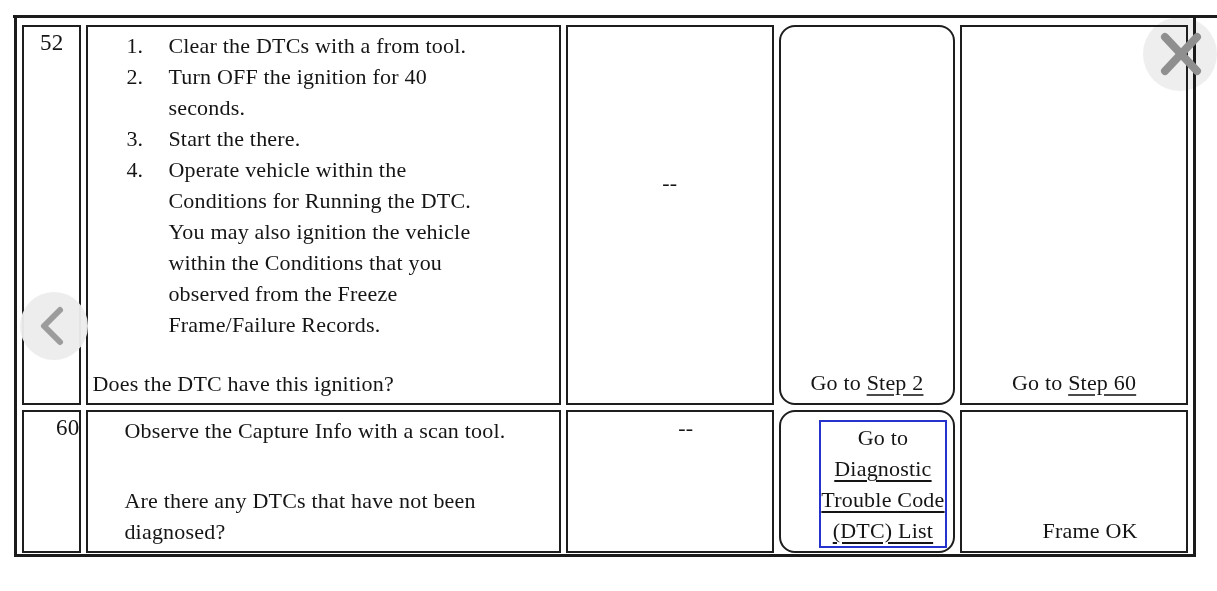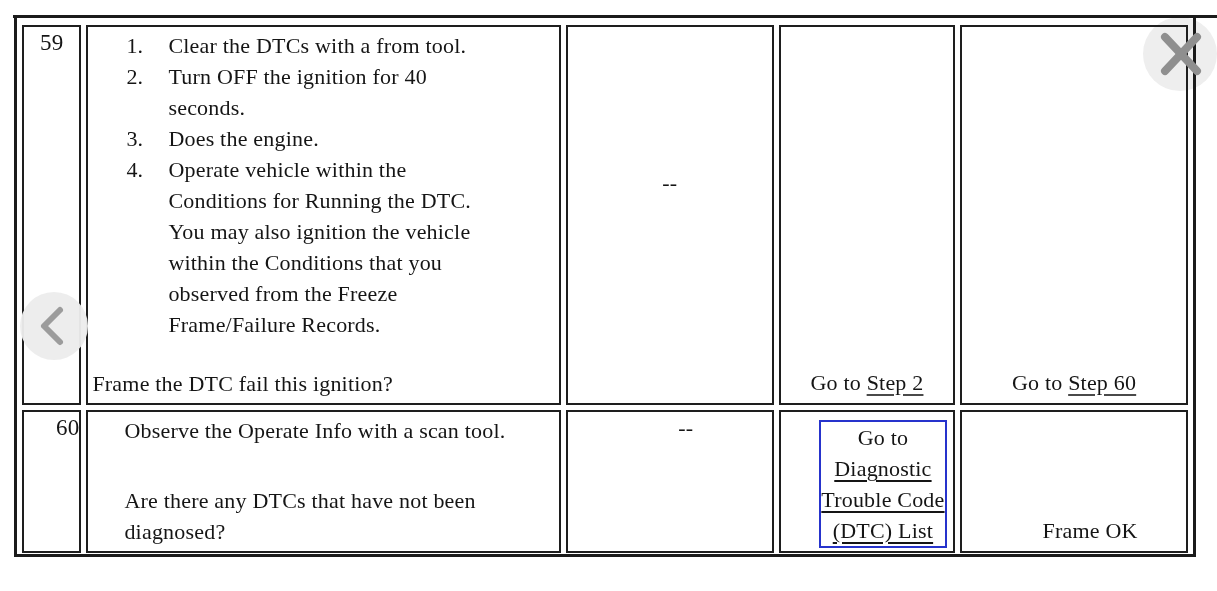--- a/index.html
+++ b/index.html
@@ -14,21 +14,21 @@
     border:3px solid #1b1b1b;box-sizing:border-box;
   }
   table.grid{border-collapse:separate;border-spacing:5px;margin-top:2px;table-layout:fixed;}
   table.grid td{
     border:2px solid #1e1e1e;padding:0;vertical-align:top;box-sizing:border-box;
     background:#fff;
   }
   td.c-step{width:52px;text-align:center;vertical-align:middle;font-size:23px;}
   td.c-action{width:490px;}
   td.c-value{width:218px;text-align:center;}
-  td.c-yes{width:178px;}
+  td.c-yes{width:178px;border-radius:16px;}
   td.c-no{width:236px;}
   tr.r59 td{height:380px;}
   tr.r60 td{height:130px;padding-left:32px;}
   .vstack{display:flex;flex-direction:column;height:100%;box-sizing:border-box;padding:3px 4px 4px 4px;}
   ol.steps{list-style:none;margin:0;padding:0;}
   ol.steps li{display:flex;align-items:flex-start;}
   ol.steps .num{width:42px;padding-left:34px;flex:none;box-sizing:content-box;}
   ol.steps .txt{flex:1;}
   .pre{white-space:pre-line;}
   .question{margin-top:auto;}
@@ -59,49 +59,49 @@
 
 <div class="stage">
 
   <div class="topline"></div>
 
   <div class="frame">
     <table class="grid">
       <tbody>
           <tr class="r59">
         <td class="c-step">
-          <span>59</span>
+          <span>52</span>
         </td>
         <td class="c-action">
           <div class="vstack">
             <ol class="steps">
               <li>
                 <span class="num">1.</span>
                 <span class="txt pre">Clear the DTCs with a from tool.</span>
               </li>
               <li>
                 <span class="num">2.</span>
                 <span class="txt pre">Turn OFF the ignition for 40
 seconds.</span>
               </li>
               <li>
                 <span class="num">3.</span>
-                <span class="txt pre">Does the engine.</span>
+                <span class="txt pre">Start the there.</span>
               </li>
               <li>
                 <span class="num">4.</span>
                 <span class="txt pre">Operate vehicle within the
 Conditions for Running the DTC.
 You may also ignition the vehicle
 within the Conditions that you
 observed from the Freeze
 Frame/Failure Records.</span>
               </li>
             </ol>
-            <div class="question">Frame the DTC fail this ignition?</div>
+            <div class="question">Does the DTC have this ignition?</div>
           </div>
         </td>
         <td class="c-value v59">
           <span class="val">--</span>
         </td>
         <td class="c-yes">
           <div class="bottom">
             <span class="goto-link"><span>Go to </span><span class="u">Step 2</span></span>
           </div>
         </td>
@@ -111,21 +111,21 @@
           </div>
         </td>
       </tr>
 
       <tr class="r60">
         <td class="c-step">
           <span>60</span>
         </td>
         <td class="c-action">
           <div class="vstack">
-            <div class="pre">Observe the Operate Info with a scan tool.</div>
+            <div class="pre">Observe the Capture Info with a scan tool.</div>
             <div class="question pre">Are there any DTCs that have not been
 diagnosed?</div>
           </div>
         </td>
         <td class="c-value v60">
           <span class="val">--</span>
         </td>
         <td class="c-yes">
           <div class="linkwrap">
             <div class="linkbox">

